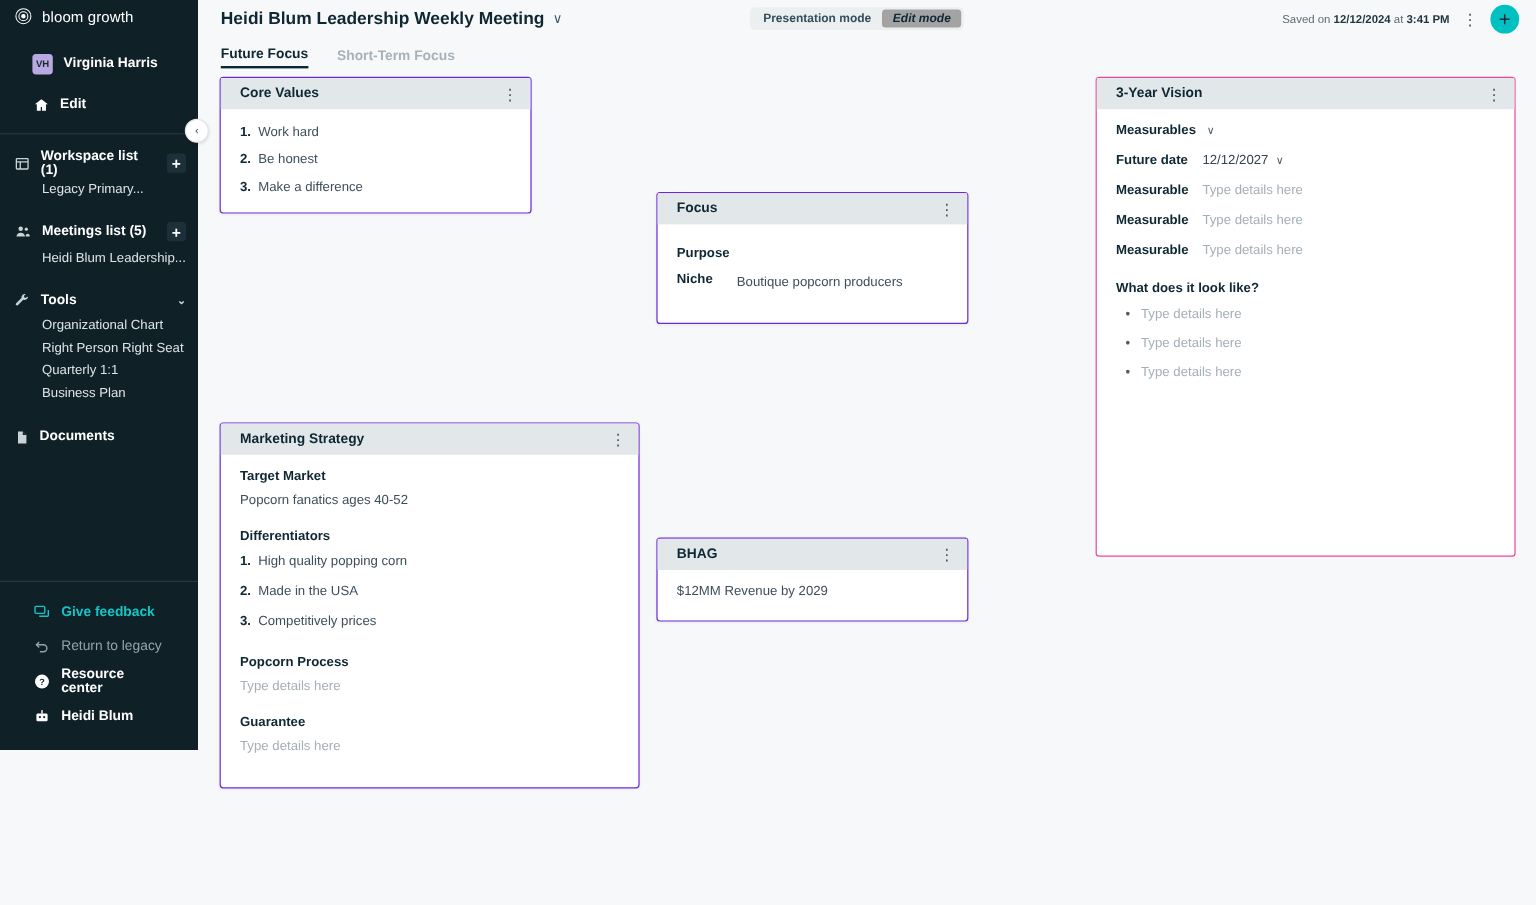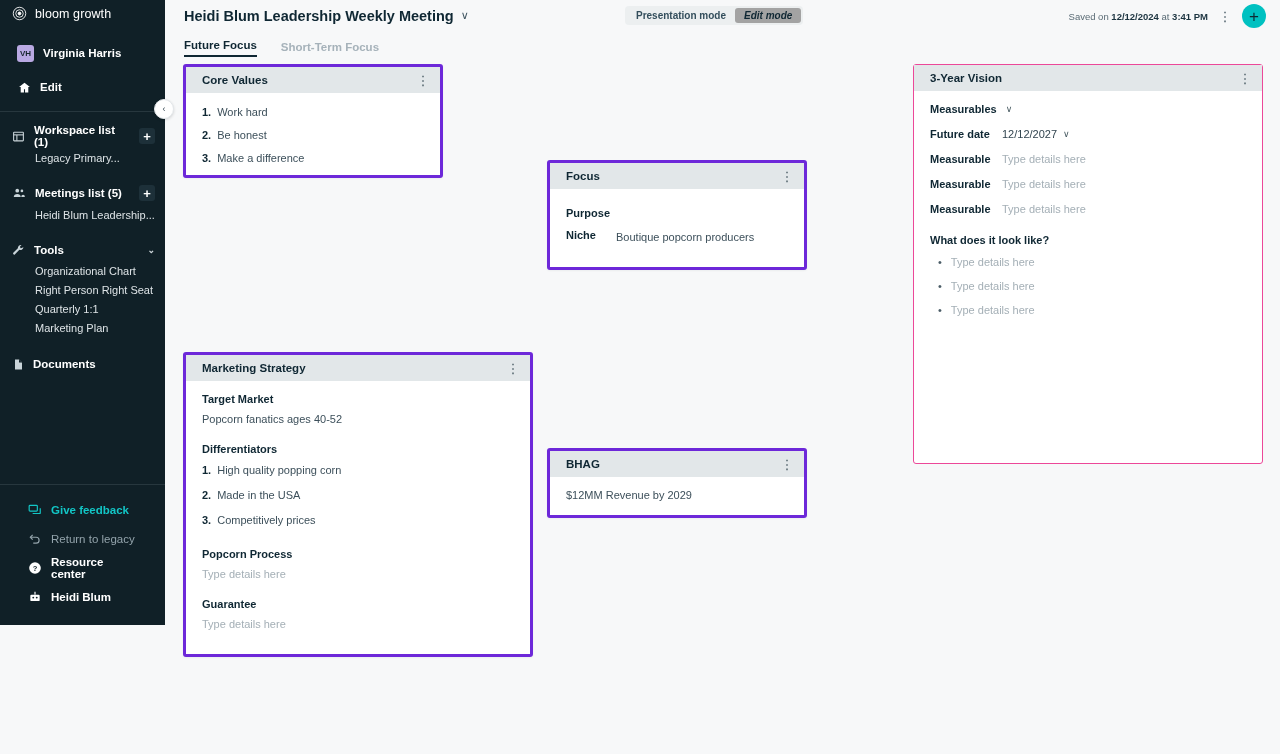--- a/index.html
+++ b/index.html
@@ -24,21 +24,21 @@
     display: flex; align-items: center; gap: 8px;
     padding: 0 12px; height: 27px; margin-top: 0;
   }
   .sb-logo .logo-text {
     font-size: 12.5px; color: #ffffff; letter-spacing: .1px;
   }
   .sb-divider { height: 1px; background: #27373e; margin: 0; }
 
   .sb-row {
     display: flex; align-items: center; gap: 9px;
-    padding: 0 17px; height: 28px; font-size: 11.5px; cursor: pointer;
+    padding: 0 27px; height: 28px; font-size: 11.5px; cursor: pointer;
   }
   .sb-row .ico { width: 14px; height: 14px; display: flex; align-items: center; justify-content: center; flex: 0 0 14px; }
   .sb-user { margin-top: 12px; }
   .avatar {
     width: 17px; height: 17px; border-radius: 3px;
     background: #b9a9e3; color: #17272e;
     font-size: 8px; font-weight: bold;
     display: flex; align-items: center; justify-content: center;
     flex: 0 0 17px;
   }
@@ -138,21 +138,21 @@
     font-size: 11.5px; font-weight: bold; color: #a6b2ba;
     padding-bottom: 4px; cursor: pointer;
   }
   .tab.active { color: #0f2733; border-bottom: 2px solid #0f2733; }
 
   
   .canvas { position: relative; width: 100%; height: 690px; }
 
   .card {
     position: absolute; background: #ffffff;
-    border: 3px solid #6d28d9; border-radius: 3px;
+    border: 1px solid #6d28d9; border-radius: 3px;
     box-shadow: 0 1px 2px rgba(16,32,39,.05);
   }
   .card-head {
     background: #e2e7e9; height: 26px;
     display: flex; align-items: center; justify-content: space-between;
     padding: 0 10px 0 16px;
   }
   .card-title { font-size: 11.5px; font-weight: bold; color: #0f2733; }
   .kebab {
     color: #43565f; font-size: 13px; line-height: 1; cursor: pointer;
@@ -267,21 +267,21 @@
           <svg width="13" height="13" viewBox="0 0 24 24" fill="#c9d4d9">
             <path d="M21 5.5a5.5 5.5 0 0 1-7.4 5.2L5.6 18.7a2 2 0 1 1-2.8-2.8l8-8A5.5 5.5 0 0 1 17.6 2l-3 3 1.4 3 3-1 2-1.5z"></path>
           </svg>
         </span>
         <span class="lbl">Tools</span>
         <span class="chev">⌄</span>
       </div>
       <div class="sb-tool">Organizational Chart</div>
       <div class="sb-tool">Right Person Right Seat</div>
       <div class="sb-tool">Quarterly 1:1</div>
-      <div class="sb-tool">Marketing Plan</div>
+      <div class="sb-tool">Business Plan</div>
     </div>
 
     <div class="sb-sec-head" style="margin-top:16px;">
       <span class="ico">
         <svg width="12" height="13" viewBox="0 0 24 24" fill="#c9d4d9">
             <path d="M6 2h8l6 6v14H6z"></path>
             <path d="M14 2v6h6" fill="#102027"></path>
           </svg>
       </span>
       <span class="lbl">Documents</span>

